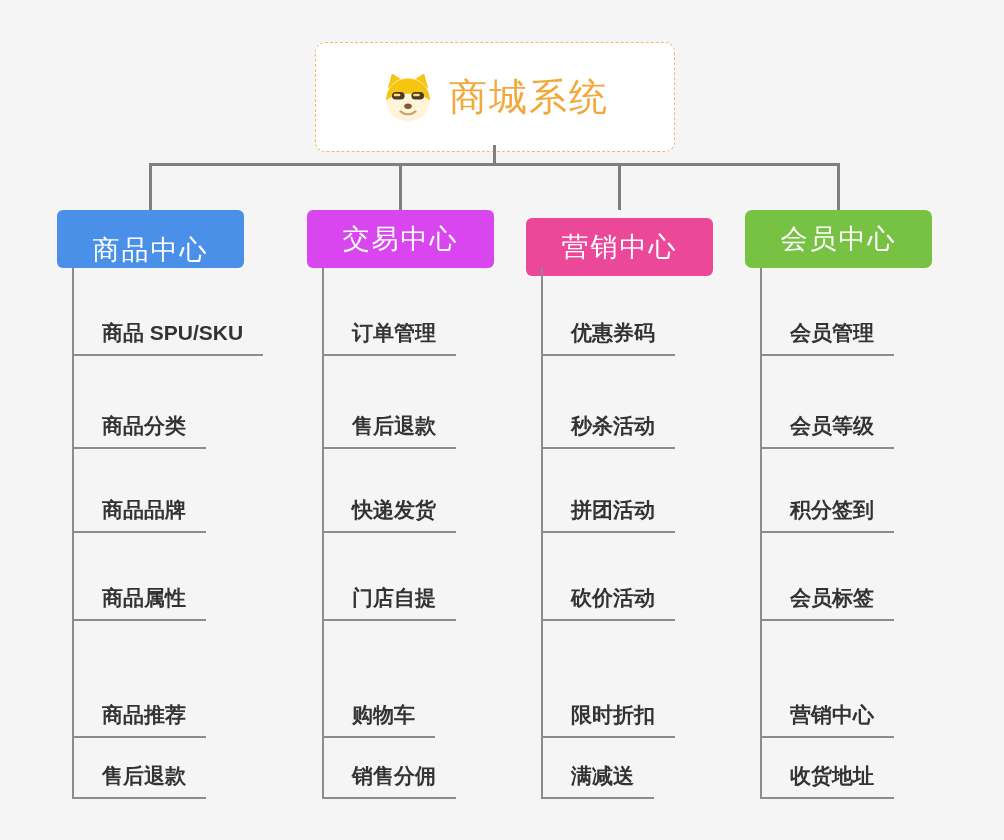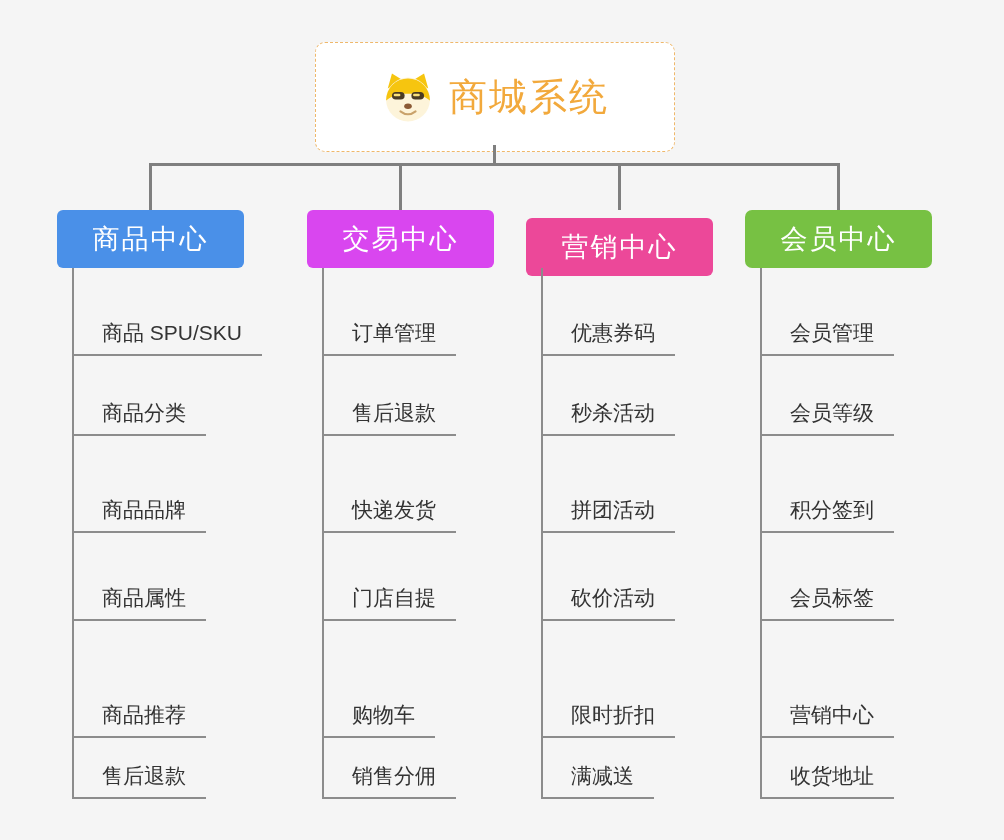--- a/index.html
+++ b/index.html
@@ -43,24 +43,24 @@
   
   .spine{position:absolute;top:268px;width:2px;height:531px;background:#8C8C8C;}
   .spine.c0{left:72px}.spine.c1{left:322px}.spine.c2{left:541px}.spine.c3{left:760px}
 
   
   .leaf{
     position:absolute;
     padding:0 20px 9px 30px;
     border-bottom:2px solid #8C8C8C;
     font-size:21px;color:#333333;line-height:24px;
-    white-space:nowrap;cursor:default;
+    white-space:nowrap;cursor:default;font-weight:bold;
   }
   .leaf.c0{left:72px}.leaf.c1{left:322px}.leaf.c2{left:541px}.leaf.c3{left:760px}
-  .leaf.r0{top:321px}.leaf.r1{top:401px}.leaf.r2{top:498px}
+  .leaf.r0{top:321px}.leaf.r1{top:414px}.leaf.r2{top:498px}
   .leaf.r3{top:586px}.leaf.r4{top:703px}.leaf.r5{top:764px}
 </style>
 </head>
 <body>
 
 <div class="canvas">
 
   <div class="root-node" style="border-color: rgb(239, 184, 107);">
     <svg class="root-icon" viewBox="0 0 64 64">
       <path d="M8 22 L13 4 L26 12 Z" fill="#F6C50F"></path>
@@ -79,21 +79,21 @@
     <span class="root-title" style="color: rgb(242, 169, 60);">商城系统</span>
   </div>
 
   <div class="line stem"></div>
   <div class="line bus"></div>
   <div class="line drop d0"></div>
   <div class="line drop d1"></div>
   <div class="line drop d2"></div>
   <div class="line drop d3"></div>
 
-  <div class="hdr c0" style="background-color: rgb(74, 144, 232);">
+  <div class="hdr c0" style="background-color: rgb(74, 144, 232); align-items: flex-end;">
     <span>商品中心</span>
   </div>
   <div class="hdr c1" style="background-color: #d946ef;">
     <span>交易中心</span>
   </div>
   <div class="hdr c2" style="background-color: #ec4899; margin-top: 8px;">
     <span>营销中心</span>
   </div>
   <div class="hdr c3" style="background-color: rgb(119, 193, 67); border-radius: 7px;">
     <span>会员中心</span>

